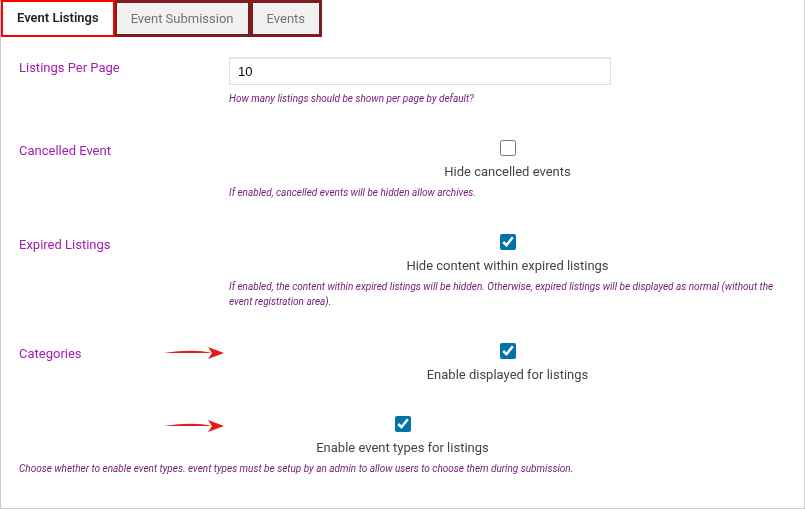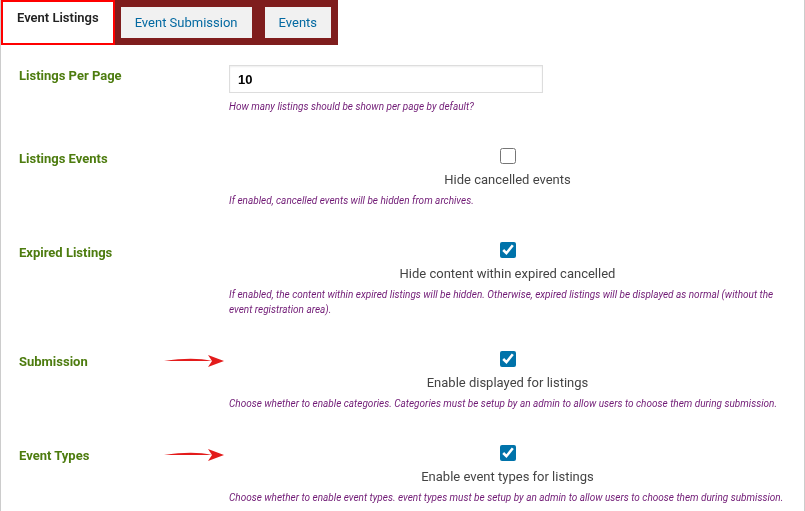--- a/index.html
+++ b/index.html
@@ -13,23 +13,23 @@
       width: 805px;
       border: 1px solid #ccc;
       border-top: none;
       background: #fff;
     }
     .tabs {
       display: flex;
     }
     .tab {
       padding: 8px 14px;
-      border: 7px solid #7f1d1d;
+      border: 3px solid #7f1d1d;
       background: #f1f1f1;
-      color: #0369a1;
+      color: #737373;
       cursor: pointer;
       font-size: 13px;
       margin-right: -1px;
     }
     .tab.active {
       background: #fff;
       border-bottom: 1px solid #fff;
       font-weight: 600;
       color: #222;
       border: 2px solid #f00;
@@ -42,34 +42,33 @@
     .row {
       display: flex;
       align-items: flex-start;
       margin-bottom: 34px;
       position: relative;
     }
     .row:last-child { margin-bottom: 8px; }
     .label {
       width: 210px;
       flex-shrink: 0;
-      font-weight: 700;
-      color: #4d7c0f;
+      font-weight: 400;
+      color: #a21caf;
       font-size: 13px;
       padding-top: 3px;
     }
     .field { flex: 1; }
     input[type="text"] {
-      width: 314px;
+      width: 382px;
       height: 28px;
       padding: 4px 8px;
       border: 1px solid #ddd;
       font-size: 13px;
       box-shadow: inset 0 1px 2px rgba(0,0,0,0.07);
-      font-weight: bold;
     }
     .description {
       font-style: italic;
       color: #701a75;
       font-size: 10px;
       margin-top: 6px;
       line-height: 1.5;
       max-width: 560px;
     }
     .check-line {
@@ -109,64 +108,62 @@
 
     <div class="row">
       <div class="label">Listings Per Page</div>
       <div class="field">
         <input type="text" value="10" style="">
         <div class="description">How many listings should be shown per page by default?</div>
       </div>
     </div>
 
     <div class="row">
-      <div class="label">Listings Events</div>
+      <div class="label">Cancelled Event</div>
       <div class="field">
         <div class="check-line">
           <input type="checkbox" style="">
           <span>Hide cancelled events</span>
         </div>
-        <div class="description">If enabled, cancelled events will be hidden from archives.</div>
+        <div class="description">If enabled, cancelled events will be hidden allow archives.</div>
       </div>
     </div>
 
     <div class="row">
       <div class="label">Expired Listings</div>
       <div class="field">
         <div class="check-line">
           <input type="checkbox" checked="" style="">
-          <span>Hide content within expired cancelled</span>
+          <span>Hide content within expired listings</span>
         </div>
         <div class="description">If enabled, the content within expired listings will be hidden. Otherwise, expired listings will be displayed as normal (without the event registration area).</div>
       </div>
     </div>
 
     <div class="row">
       <div class="arrow">
         <svg width="60" height="16" viewBox="0 0 60 16">
             <path d="M0 8 C 20 5, 35 5, 48 8 L 44 2 L 60 8 L 44 14 L 48 8 Z" fill="#e31b1b"></path>
           </svg>
       </div>
-      <div class="label">Submission</div>
+      <div class="label">Categories</div>
       <div class="field">
         <div class="check-line">
           <input type="checkbox" checked="" style="">
           <span>Enable displayed for listings</span>
         </div>
-        <div class="description">Choose whether to enable categories. Categories must be setup by an admin to allow users to choose them during submission.</div>
       </div>
     </div>
 
     <div class="row">
       <div class="arrow">
         <svg width="60" height="16" viewBox="0 0 60 16">
             <path d="M0 8 C 20 5, 35 5, 48 8 L 44 2 L 60 8 L 44 14 L 48 8 Z" fill="#e31b1b"></path>
           </svg>
       </div>
-      <div class="label">Event Types</div>
       <div class="field">
         <div class="check-line">
           <input type="checkbox" checked="" style="">
           <span>Enable event types for listings</span>
         </div>
         <div class="description">Choose whether to enable event types. event types must be setup by an admin to allow users to choose them during submission.</div>
       </div>
     </div>
 
   </div>

